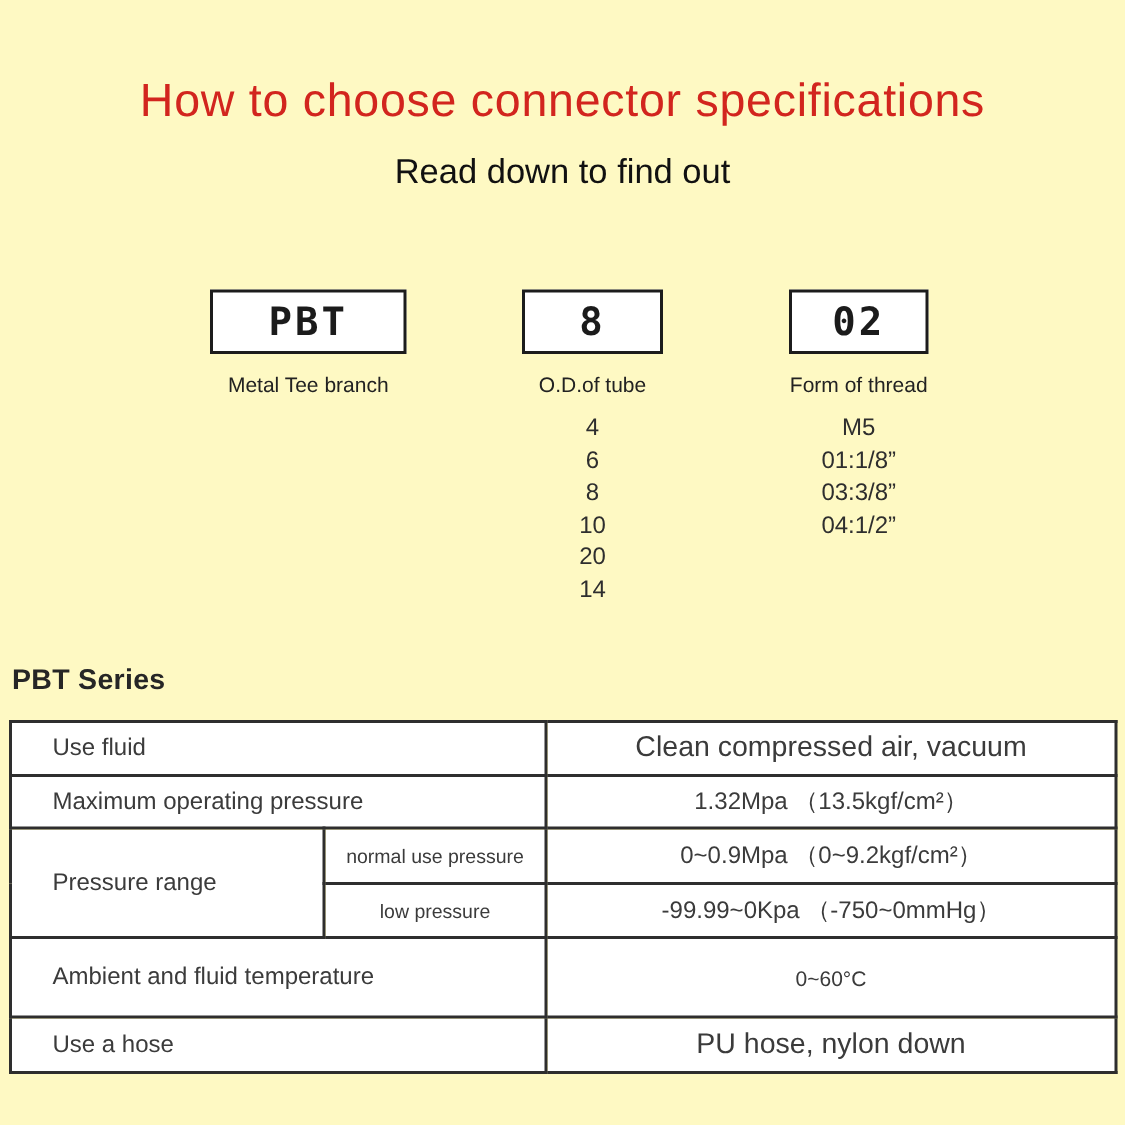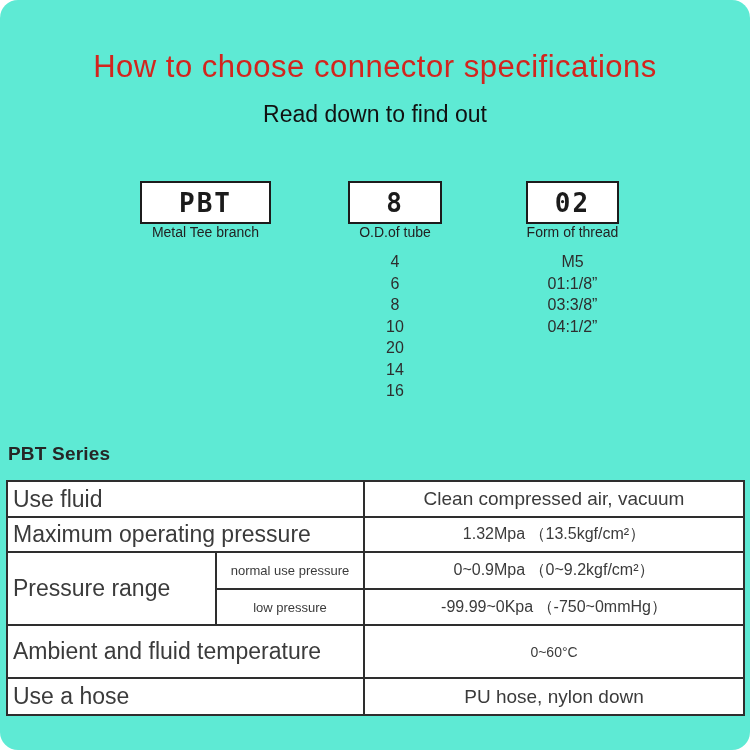--- a/index.html
+++ b/index.html
@@ -2,23 +2,22 @@
 <html><head>
 <meta charset="utf-8">
 <style>
   * { margin: 0; padding: 0; box-sizing: border-box; }
   html, body { background: #ffffff; }
   body { font-family: "Liberation Sans", sans-serif; }
   .page {
     position: relative;
     width: 750px;
     height: 750px;
-    background: #5eead4;
+    background: #fef9c3;
     overflow: hidden;
-    border-radius: 18px;
   }
   .title {
     position: absolute;
     top: 49px; left: 0; right: 0;
     text-align: center;
     font-size: 31px;
     font-weight: 400;
     color: #d2251e;
     letter-spacing: 0.5px;
   }
@@ -35,21 +34,21 @@
     text-align: center;
     color: #222222;
   }
   .col-1 { left: 128px; width: 155px; }
   .col-2 { left: 330px; width: 130px; }
   .col-3 { left: 510px; width: 125px; }
   .code-box {
     display: flex;
     align-items: center;
     justify-content: center;
-    margin: 0 auto;
+    margin: 12px auto;
     height: 43px;
     border: 2px solid #1c1c1c;
     background: #ffffff;
     font-family: "DejaVu Sans Mono", monospace;
     font-weight: bold;
     font-size: 26px;
     letter-spacing: 2px;
     color: #1b1b1b;
   }
   .box-w1 { width: 131px; }
@@ -85,22 +84,22 @@
   }
   table.spec-table td {
     border: 2px solid #2e2e2e;
     background: #ffffff;
     overflow: hidden;
     white-space: nowrap;
   }
   td.tint { background: #f6efe2; }
   td.lbl {
     text-align: left;
-    padding-left: 5px;
-    font-size: 23px;
+    padding-left: 27px;
+    font-size: 16px;
   }
   td.sub {
     text-align: center;
     font-size: 13px;
   }
   td.val { text-align: center; }
   .val-lg { font-size: 19px; }
   .val-md { font-size: 16px; }
   .val-sm { font-size: 14px; }
 </style>
@@ -120,21 +119,20 @@
   <div class="segment-col col-2">
     <div class="code-box box-w2">8</div>
     <div class="box-label">O.D.of tube</div>
     <div class="opt-list">
       <div>4</div>
       <div>6</div>
       <div>8</div>
       <div>10</div>
       <div>20</div>
       <div>14</div>
-      <div>16</div>
     </div>
   </div>
 
   <div class="segment-col col-3">
     <div class="code-box box-w3">02</div>
     <div class="box-label">Form of thread</div>
     <div class="opt-list">
       <div>M5</div>
       <div>01:1/8”</div>
       <div>03:3/8”</div>

